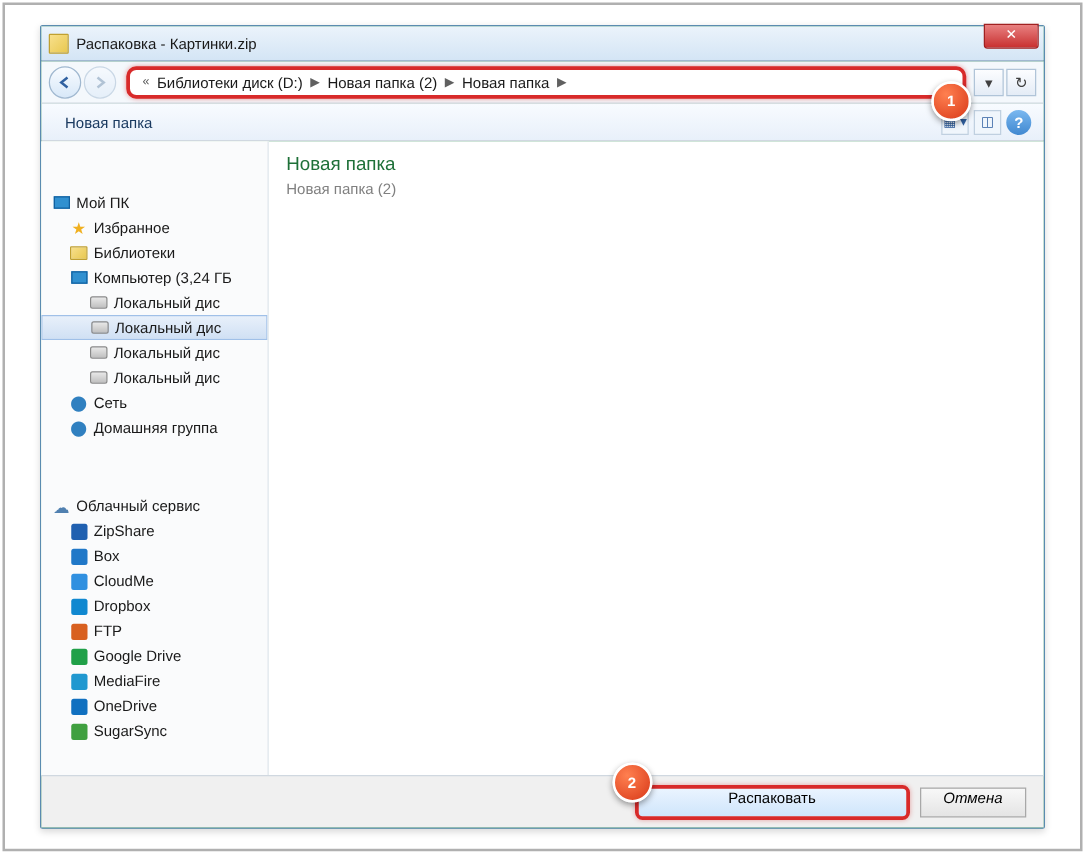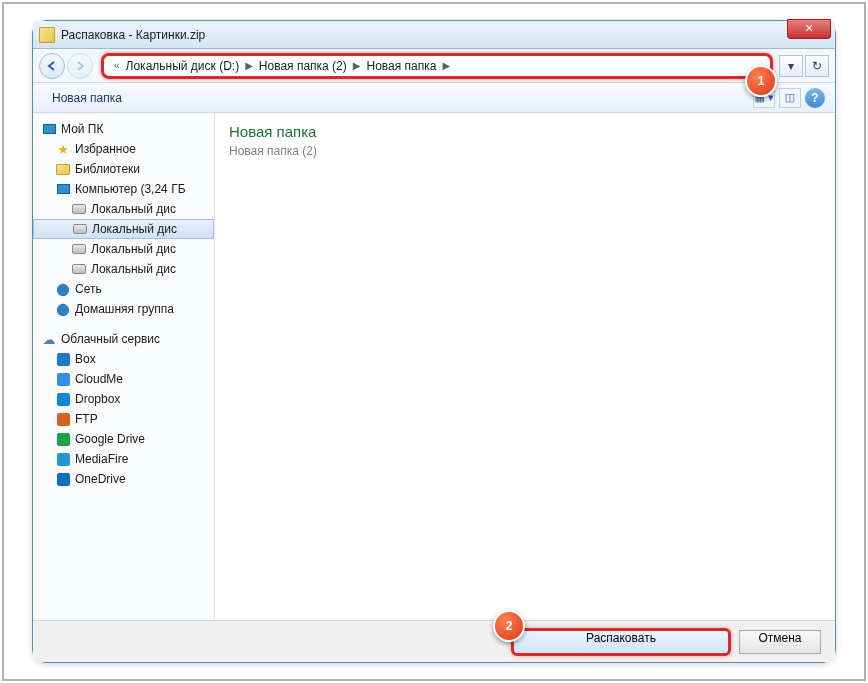--- a/index.html
+++ b/index.html
@@ -1,18 +1,18 @@
 <!DOCTYPE html>
 <html><head>
   <meta charset="utf-8">
   <style>
     * { margin: 0; padding: 0; box-sizing: border-box; font-family: "Segoe UI", Tahoma, sans-serif; font-size: 12px; }
     body { background: #fff; width: 868px; height: 683px; position: relative; }
     .outer { position: absolute; top: 2px; left: 2px; right: 2px; bottom: 2px; border: 2px solid #b0b0b0; background: #fff; }
-    .window { position: absolute; top: 16px; left: 28px; right: 28px; bottom: 16px; border: 1px solid #5a8bb0; background: #15803d; border-radius: 14px; box-shadow: 0 2px 6px rgba(0,0,0,0.15); }
+    .window { position: absolute; top: 16px; left: 28px; right: 28px; bottom: 16px; border: 1px solid #5a8bb0; background: #15803d; border-radius: 2px; box-shadow: 0 2px 6px rgba(0,0,0,0.15); }
     .titlebar { height: 28px; background: linear-gradient(to bottom, #ebf3fb, #d4e5f5); display: flex; align-items: center; padding: 0 6px; border-bottom: 1px solid #a0b8d0; position: relative; }
     .title-icon { width: 16px; height: 16px; background: linear-gradient(135deg, #f8e08c, #e8c850); border: 1px solid #c0a030; border-radius: 1px; margin-right: 6px; }
     .title-text { color: #1a1a1a; }
     .close-btn { position: absolute; right: 4px; top: -2px; width: 44px; height: 20px; background: linear-gradient(to bottom, #e88080, #c83030); border: 1px solid #a02020; border-radius: 0 0 3px 3px; color: #fff; text-align: center; line-height: 16px; font-size: 11px; cursor: pointer; }
     .nav-row { height: 34px; display: flex; align-items: center; padding: 3px 6px; background: #f4f8fc; border-bottom: 1px solid #d0d8e0; }
     .nav-btn { width: 26px; height: 26px; border-radius: 13px; border: 1px solid #a0b8d0; background: linear-gradient(to bottom, #f8fbff, #d8e8f8); margin-right: 2px; display: flex; align-items: center; justify-content: center; color: #3060a0; cursor: pointer; }
     .breadcrumb-wrap { position: relative; flex: 1; margin: 0 6px; }
     .breadcrumb { height: 26px; background: #fff; border: 3px solid #d82a2a; border-radius: 8px; display: flex; align-items: center; padding: 0 8px; box-shadow: 0 0 4px rgba(216,42,42,0.5); }
     .bc-chevron { color: #606060; margin: 0 2px; font-size: 10px; }
     .bc-item { color: #1a1a1a; padding: 0 4px; cursor: pointer; }
@@ -25,31 +25,31 @@
     .tool-icon { width: 22px; height: 20px; border: 1px solid #c0d0e0; background: #f0f6fc; display: flex; align-items: center; justify-content: center; color: #3060a0; cursor: pointer; font-size: 11px; }
     .help-icon { width: 20px; height: 20px; border-radius: 10px; background: linear-gradient(to bottom, #7ab8f0, #4088d0); color: #fff; display: flex; align-items: center; justify-content: center; font-weight: bold; cursor: pointer; }
     .body-area { position: absolute; top: 92px; left: 0; right: 0; bottom: 42px; display: flex; background: #fff; }
     .sidebar { width: 182px; border-right: 1px solid #e0e6ec; overflow-y: auto; padding: 6px 0; background: #fafbfc; position: relative; }
     .sidebar::-webkit-scrollbar { width: 16px; }
     .sidebar::-webkit-scrollbar-track { background: #f0f0f0; }
     .sidebar::-webkit-scrollbar-thumb { background: #c8d4e0; border: 1px solid #a0b0c0; }
     .tree-item { display: flex; align-items: center; height: 20px; padding-right: 4px; cursor: pointer; white-space: nowrap; overflow: hidden; color: #1a1a1a; }
     .tree-item.selected { background: linear-gradient(to bottom, #e8f0fa, #d0e0f4); border: 1px solid #a0c0e8; height: 20px; }
     .tree-icon { width: 16px; height: 14px; margin-right: 4px; display: inline-flex; align-items: center; justify-content: center; flex-shrink: 0; }
-    .ind-0 { padding-left: 8px; }
+    .ind-0 { padding-left: 8px; margin-top: 33px; }
     .ind-1 { padding-left: 22px; }
     .ind-2 { padding-left: 38px; }
     .tree-spacer { height: 10px; }
     .content { flex: 1; padding: 10px 14px; }
     .content-title { color: #1e7038; font-size: 15px; margin-bottom: 4px; }
     .content-sub { color: #808080; font-size: 12px; }
     .footer { position: absolute; bottom: 0; left: 0; right: 0; height: 42px; background: #f0f0f0; border-top: 1px solid #d0d8e0; display: flex; align-items: center; justify-content: flex-end; padding: 0 14px; gap: 8px; }
     .footer-btn { height: 24px; border: 1px solid #a8a8a8; background: linear-gradient(to bottom, #f8f8f8, #e4e4e4); padding: 0 18px; cursor: pointer; display: flex; align-items: flex-start; justify-content: center; }
     .footer-btn.primary { min-width: 220px; border: 3px solid #d82a2a; border-radius: 6px; background: linear-gradient(to bottom, #eaf4ff, #cfe5fb); box-shadow: 0 0 4px rgba(216,42,42,0.4); position: relative; height: 28px; }
-    .footer-btn.cancel { min-width: 82px; }
+    .footer-btn.cancel { min-width: 82px; font-style: italic; }
     .ic-folder { width: 14px; height: 11px; background: linear-gradient(135deg, #f8e08c, #e8c850); border: 1px solid #c0a030; border-radius: 1px; }
     .ic-drive { width: 14px; height: 10px; background: linear-gradient(to bottom, #e8e8e8, #c0c0c0); border: 1px solid #888; border-radius: 2px; }
     .ic-star { color: #f0b020; font-size: 13px; }
     .ic-net { color: #3080c0; font-size: 12px; }
     .ic-cloud { color: #5080b0; font-size: 13px; }
     .ic-pc { width: 13px; height: 10px; background: #3090d0; border: 1px solid #1060a0; }
     .ic-dvd { width: 12px; height: 12px; border-radius: 6px; background: radial-gradient(circle, #f0f0d0, #c8c890); border: 1px solid #909060; }
     .ic-generic { width: 13px; height: 13px; border-radius: 2px; }
   </style>
 </head>
@@ -71,21 +71,21 @@
           </svg>
       </div>
       <div class="nav-btn" style="opacity:0.5">
         <svg width="12" height="12" viewBox="0 0 12 12">
             <path d="M4 2 L9 6 L4 10" fill="none" stroke="#7090b0" stroke-width="2"></path>
           </svg>
       </div>
       <div class="breadcrumb-wrap">
         <div class="breadcrumb">
           <span class="bc-chevron">«</span>
-          <span class="bc-item">Локальный диск (D:)</span>
+          <span class="bc-item">Библиотеки диск (D:)</span>
           <span class="bc-chevron">▶</span>
           <span class="bc-item">Новая папка (2)</span>
           <span class="bc-chevron">▶</span>
           <span class="bc-item">Новая папка</span>
           <span class="bc-chevron">▶</span>
         </div>
         <div class="callout" style="right:-4px; top:12px;">
             <span>1</span>
           </div>
       </div>
@@ -160,20 +160,26 @@
             <span class="tree-icon ic-net">⬤</span>
             <span>Домашняя группа</span>
           </div>
           <div class="tree-spacer"></div>
           <div class="tree-item ind-0">
             <span class="tree-icon ic-cloud">☁</span>
             <span>Облачный сервис</span>
           </div>
           <div class="tree-item ind-1">
             <span class="tree-icon">
+              <span class="ic-generic" style="background:#2060b0"></span>
+            </span>
+            <span>ZipShare</span>
+          </div>
+          <div class="tree-item ind-1">
+            <span class="tree-icon">
               <span class="ic-generic" style="background:#2078c8"></span>
             </span>
             <span>Box</span>
           </div>
           <div class="tree-item ind-1">
             <span class="tree-icon">
               <span class="ic-generic" style="background:#3090e0"></span>
             </span>
             <span>CloudMe</span>
           </div>
@@ -199,20 +205,26 @@
             <span class="tree-icon">
               <span class="ic-generic" style="background:#2098d0"></span>
             </span>
             <span>MediaFire</span>
           </div>
           <div class="tree-item ind-1">
             <span class="tree-icon">
               <span class="ic-generic" style="background:#1070c0"></span>
             </span>
             <span>OneDrive</span>
+          </div>
+          <div class="tree-item ind-1">
+            <span class="tree-icon">
+              <span class="ic-generic" style="background:#40a040"></span>
+            </span>
+            <span>SugarSync</span>
           </div>
         </div>
       <div class="content">
         <div class="content-title">Новая папка</div>
         <div class="content-sub">Новая папка (2)</div>
       </div>
     </div>
 
     <div class="footer">
       <div style="position:relative">

